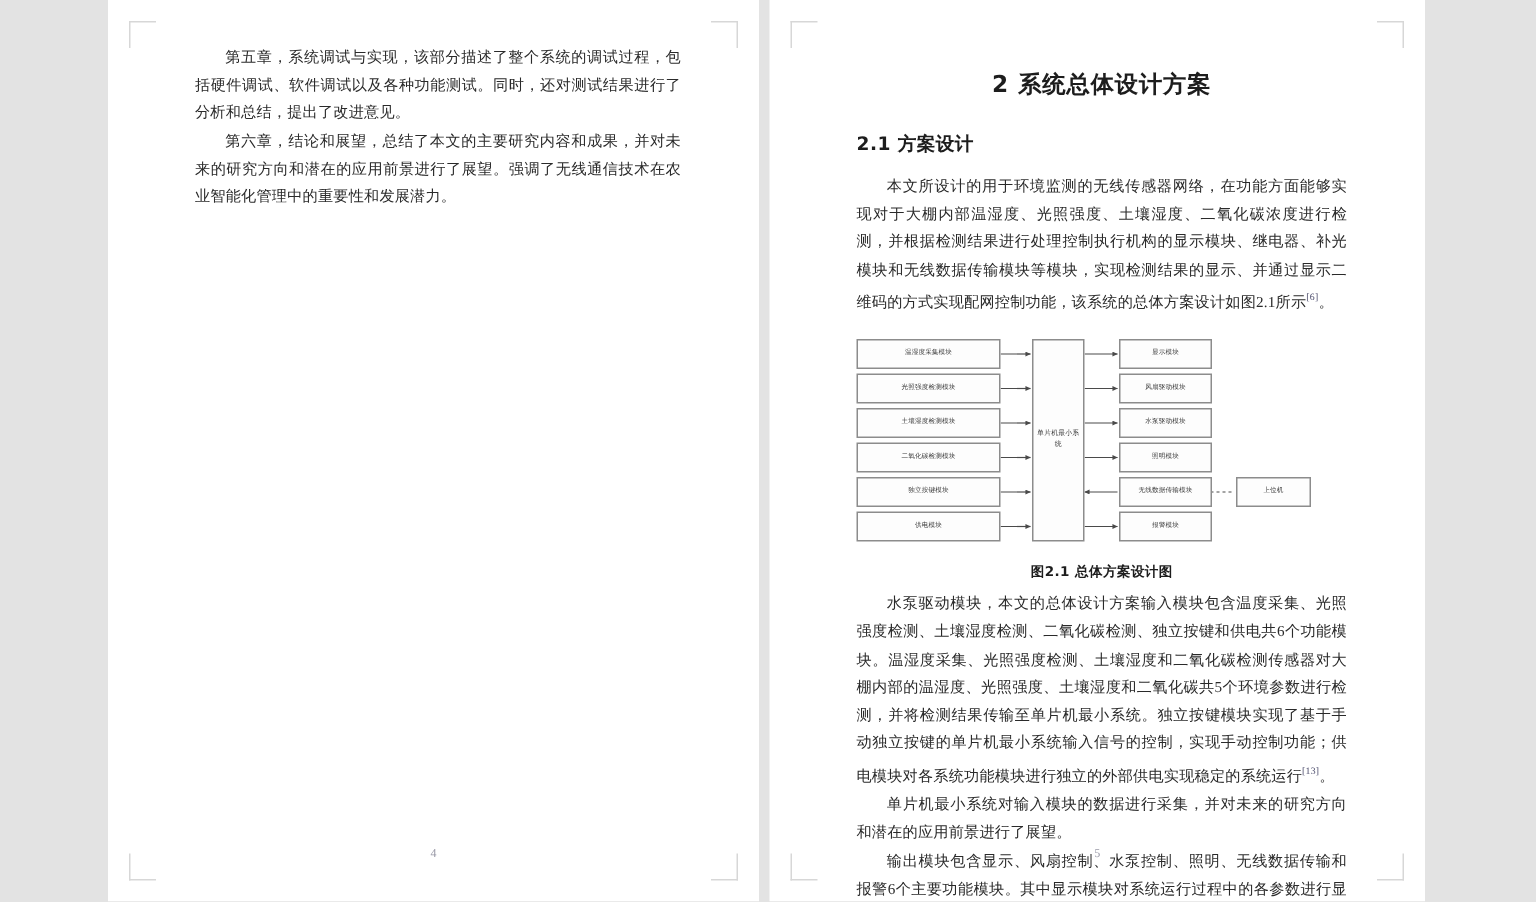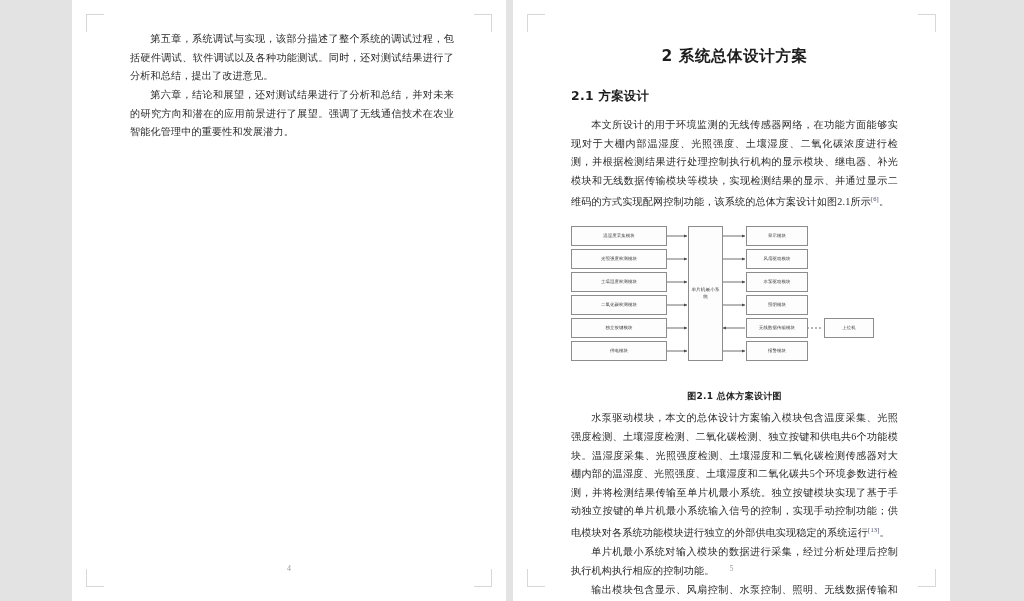--- a/index.html
+++ b/index.html
@@ -101,21 +101,21 @@
   .figure-block {
     margin: 10px 0 6px 0;
     position: relative;
   }
   .figure-canvas {
     position: relative;
     width: 100%;
     height: 150px;
   }
   .figure-caption {
-    margin-top: 18px;
+    margin-top: 3px;
     text-align: center;
     font-size: 9px;
     font-weight: bold;
     color: #1d1d1d;
     letter-spacing: 0.3px;
     font-family: "DejaVu Sans", "Liberation Sans", sans-serif;
   }
   .dbox {
     position: absolute;
     box-sizing: border-box;
@@ -152,21 +152,21 @@
 <div id="viewer">
 
   <div class="page" id="page-left">
     <div class="crop tl" style="left:14px;  top:14px;"></div>
     <div class="crop tr" style="right:14px; top:14px;"></div>
     <div class="crop bl" style="left:14px;  bottom:14px;"></div>
     <div class="crop br" style="right:14px; bottom:14px;"></div>
 
     <div class="content">
       <p class="body">第五章，系统调试与实现，该部分描述了整个系统的调试过程，包括硬件调试、软件调试以及各种功能测试。同时，还对测试结果进行了分析和总结，提出了改进意见。</p>
-      <p class="body">第六章，结论和展望，还对测试结果进行了分析和总结，并对未来的研究方向和潜在的应用前景进行了展望。强调了无线通信技术在农业智能化管理中的重要性和发展潜力。</p>
+      <p class="body">第六章，结论和展望，总结了本文的主要研究内容和成果，并对未来的研究方向和潜在的应用前景进行了展望。强调了无线通信技术在农业智能化管理中的重要性和发展潜力。</p>
     </div>
 
     <div class="page-number">4</div>
   </div>
 
   <div class="page" id="page-right">
     <div class="crop tl" style="left:14px;  top:14px;"></div>
     <div class="crop tr" style="right:14px; top:14px;"></div>
     <div class="crop bl" style="left:14px;  bottom:14px;"></div>
     <div class="crop br" style="right:14px; bottom:14px;"></div>
@@ -224,21 +224,21 @@
           <div class="dbox" style="left:175px; top:96px;  width:62px; height:20px;">无线数据传输模块</div>
           <div class="dbox" style="left:175px; top:119px; width:62px; height:20px;">报警模块</div>
 
           <div class="dbox" style="left:253px; top:96px;  width:50px; height:20px;">上位机</div>
         </div>
         <div class="figure-caption">图2.1  总体方案设计图</div>
       </div>
 
       <p class="body"><span>水泵驱动模块，本文的总体设计方案输入模块包含温度采集、光照强度检测、土壤湿度检测、二氧化碳检测、独立按键和供电共6个功能模块。温湿度采集、光照强度检测、土壤湿度和二氧化碳检测传感器对大棚内部的温湿度、光照强度、土壤湿度和二氧化碳共5个环境参数进行检测，并将检测结果传输至单片机最小系统。独立按键模块实现了基于手动独立按键的单片机最小系统输入信号的控制，实现手动控制功能；供电模块对各系统功能模块进行独立的外部供电实现稳定的系统运行</span><sup class="ref">[13]</sup><span>。</span></p>
 
-      <p class="body"><span>单片机最小系统对输入模块的数据进行采集，经过分析处理后控制执行机构执行相应的控制功能。</span></p>
+      <p class="body"><span>单片机最小系统对输入模块的数据进行采集，并对未来的研究方向和潜在的应用前景进行了展望。</span></p>
 
       <p class="body"><span>输出模块包含显示、风扇控制、水泵控制、照明、无线数据传输和报警6个主要功能模块。其中显示模块对系统运行过程中的各参数进行显示，并通过显示二维码的方式实现配网控制功能；风扇和水泵分别通过继电器完成风扇和水泵的</span></p>
 
     </div>
 
     <div class="page-number">5</div>
   </div>
 
 </div>
 

